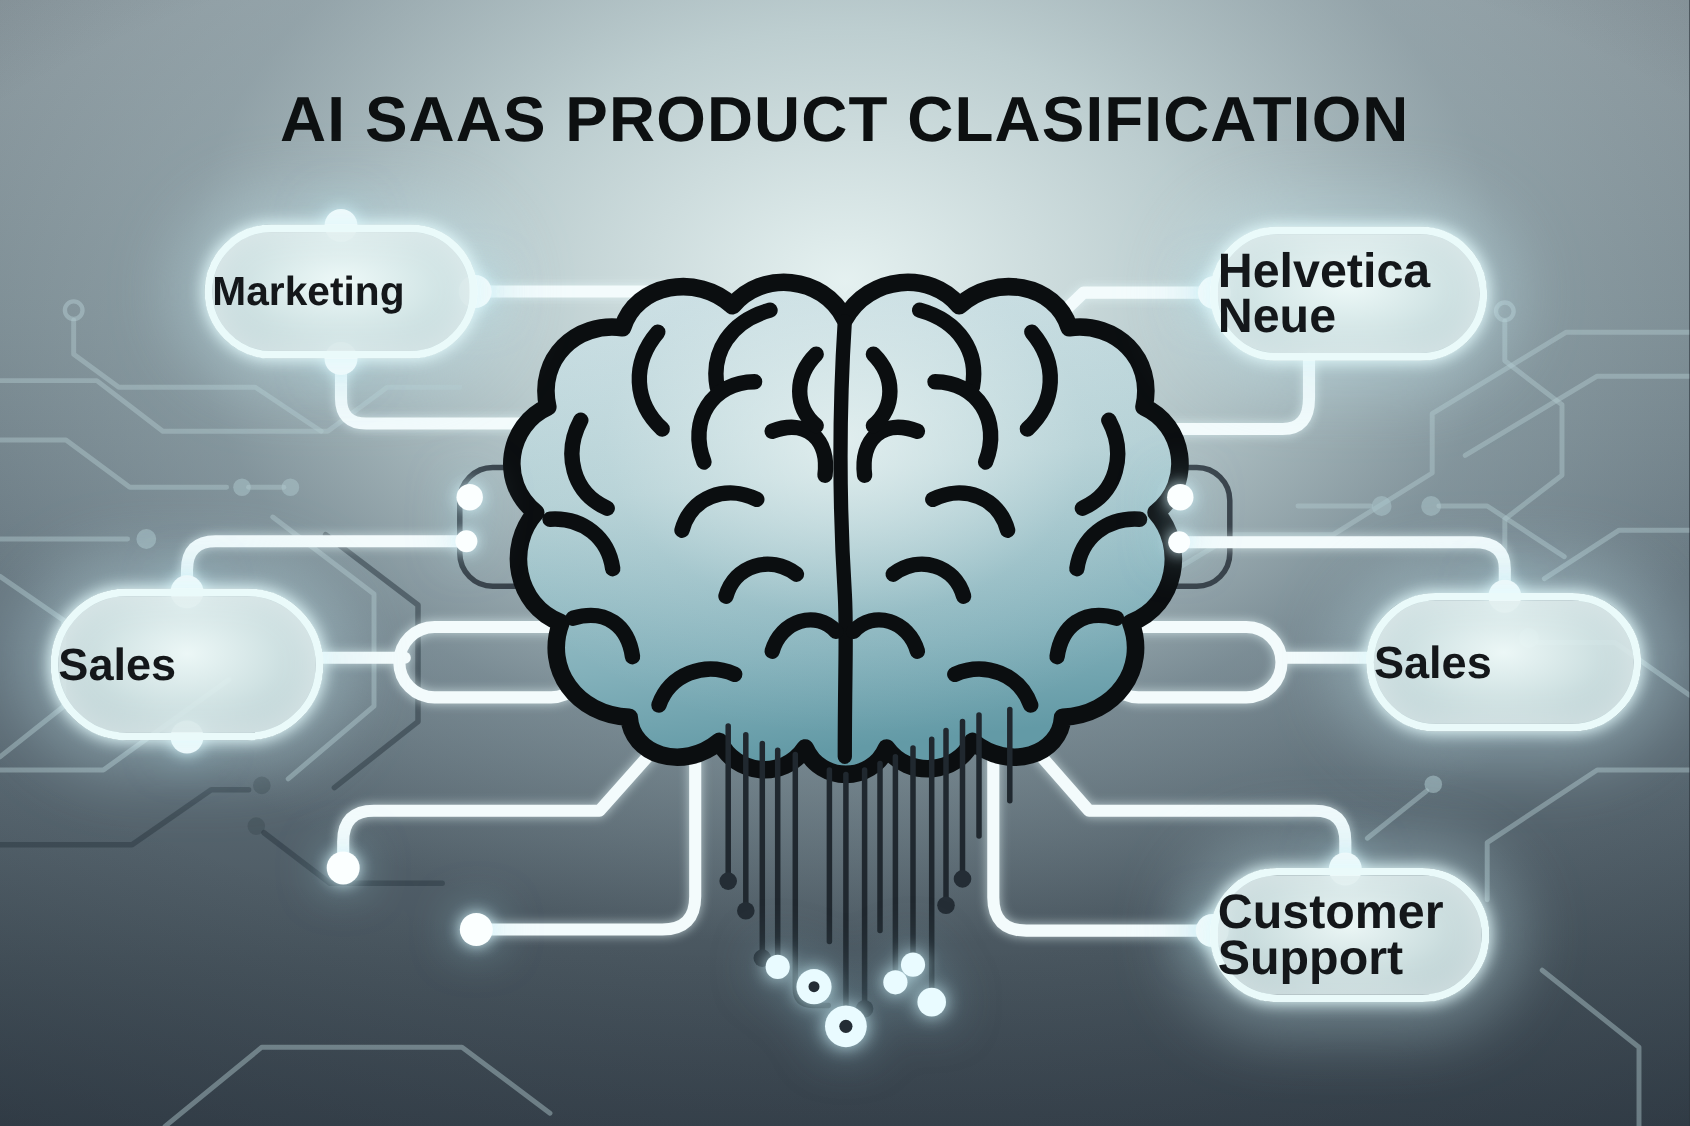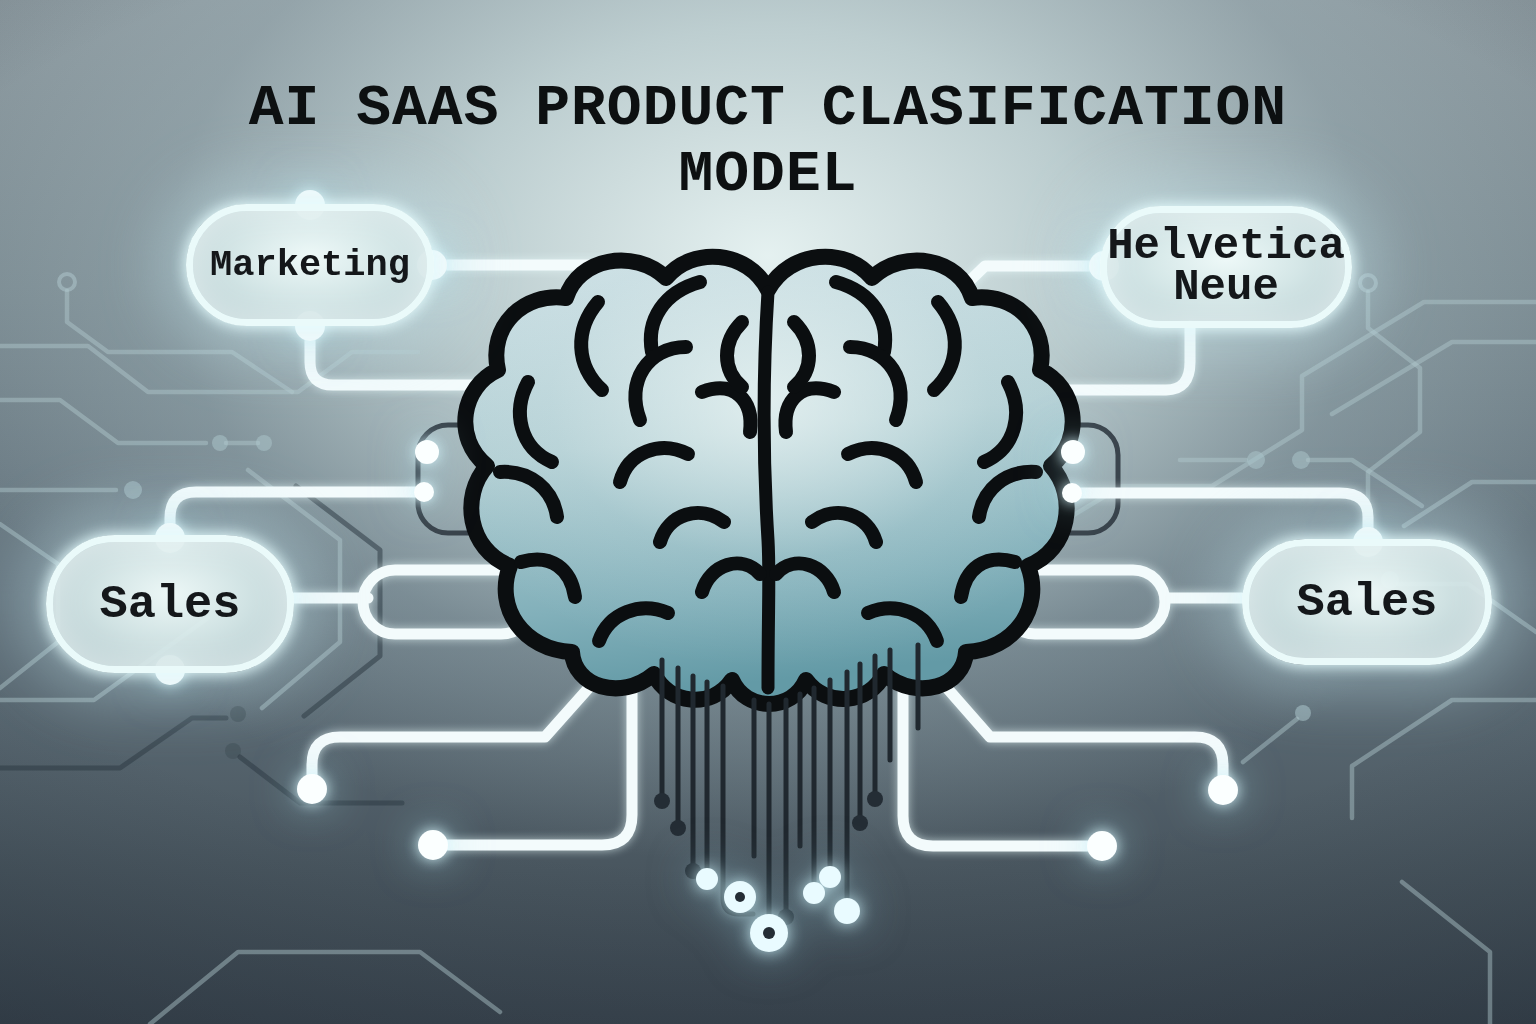--- a/index.html
+++ b/index.html
@@ -1,38 +1,38 @@
 <!DOCTYPE html>
 <html><head>
 <meta charset="utf-8">
 <style>
   html,body{margin:0;padding:0;background:#2c343c;}
   .stage{
     position:relative;width:1536px;height:1024px;overflow:hidden;
-    font-family:Liberation Mono, monospace;
+    font-family:Liberation Sans, sans-serif;
     background:
       radial-gradient(115% 85% at 50% 38%, rgba(0,0,0,0) 55%, rgba(18,28,38,.42) 100%),
       radial-gradient(1150px 820px at 50% 25%, rgba(233,245,244,.96) 0%, rgba(203,221,222,.78) 28%, rgba(158,178,184,.40) 52%, rgba(0,0,0,0) 74%),
       linear-gradient(180deg, #8d9aa0 0%, #7b8b92 28%, #64747e 58%, #49565f 85%, #3c4751 100%);
   }
   .artwork{position:absolute;left:0;top:0;}
   .title{
     position:absolute;left:0;top:76px;width:1536px;text-align:center;
     color:#0d1011;font-weight:bold;font-size:58px;line-height:66px;letter-spacing:1px;
   }
   .pill{
     position:absolute;border:7px solid #eafafa;border-radius:999px;
-    display:flex;flex-direction:column;align-items:center;justify-content:center;text-align:center;
+    display:flex;flex-direction:column;align-items:flex-start;justify-content:center;text-align:center;
     color:#14171a;font-weight:bold;
     background:radial-gradient(ellipse at 50% 42%, rgba(240,251,250,.97) 0%, rgba(217,235,235,.93) 45%, rgba(184,210,213,.88) 100%);
     box-shadow:0 0 14px 2px rgba(228,251,253,.95), 0 0 60px 26px rgba(198,232,238,.38),
                inset 0 0 34px rgba(255,255,255,.55);
   }
   .pill .lbl{display:block;}
-  .f37{font-size:37px;} .f41{font-size:47px;} .f34{font-size:44px;line-height:41px;}
+  .f37{font-size:37px;} .f41{font-size:41px;} .f34{font-size:44px;line-height:41px;}
   .whiteline{stroke:#f3fbfc;stroke-width:11;fill:none;stroke-linecap:round;stroke-linejoin:round;}
   .wl-glow{filter:drop-shadow(0 0 5px rgba(232,250,252,.65));}
   .darkline{stroke:#39434b;stroke-width:5;fill:none;stroke-linecap:round;stroke-linejoin:round;}
   .trace-l{stroke:rgba(178,202,207,.45);stroke-width:4.5;fill:none;stroke-linecap:round;stroke-linejoin:round;}
   .trace-d{stroke:rgba(46,58,67,.55);stroke-width:5;fill:none;stroke-linecap:round;stroke-linejoin:round;}
   .tdot-l{fill:rgba(170,195,200,.55);}
   .tdot-d{fill:rgba(70,84,92,.75);}
   .tring{stroke:rgba(178,202,207,.5);stroke-width:4;fill:none;}
   .glowdots{filter:drop-shadow(0 0 7px rgba(214,246,252,.95)) drop-shadow(0 0 20px rgba(170,224,238,.55));}
   .gdot{fill:#fbffff;}
@@ -230,35 +230,38 @@
       <circle class="gdot" cx="1102" cy="846" r="15"></circle>
       <circle class="gdot" cx="427" cy="452" r="12"></circle>
       <circle class="gdot" cx="424" cy="492" r="10"></circle>
       <circle class="gdot" cx="1073" cy="452" r="12"></circle>
       <circle class="gdot" cx="1072" cy="493" r="10"></circle>
     </g>
   </svg>
 
   <div class="title">
     <div>AI SAAS PRODUCT CLASIFICATION</div>
-    <div>MODEL</div>
   </div>
 
   <div class="pill f37" style="left:186px;top:204px;width:234px;height:108px;">
     <span class="lbl">Marketing</span>
   </div>
 
   <div class="pill f34" style="left:1100px;top:206px;width:238px;height:108px;">
     <span class="lbl">Helvetica</span>
     <span class="lbl">Neue</span>
   </div>
 
   <div class="pill f41" style="left:46px;top:535px;width:234px;height:124px;">
     <span class="lbl">Sales</span>
   </div>
 
   <div class="pill f41" style="left:1242px;top:539px;width:236px;height:112px;">
     <span class="lbl">Sales</span>
   </div>
 
 
+  <div class="pill f34" style="left:1100px;top:789px;width:240px;height:108px;">
+    <span class="lbl">Customer</span>
+    <span class="lbl">Support</span>
+  </div>
 
 </div>
 
 </body></html>

